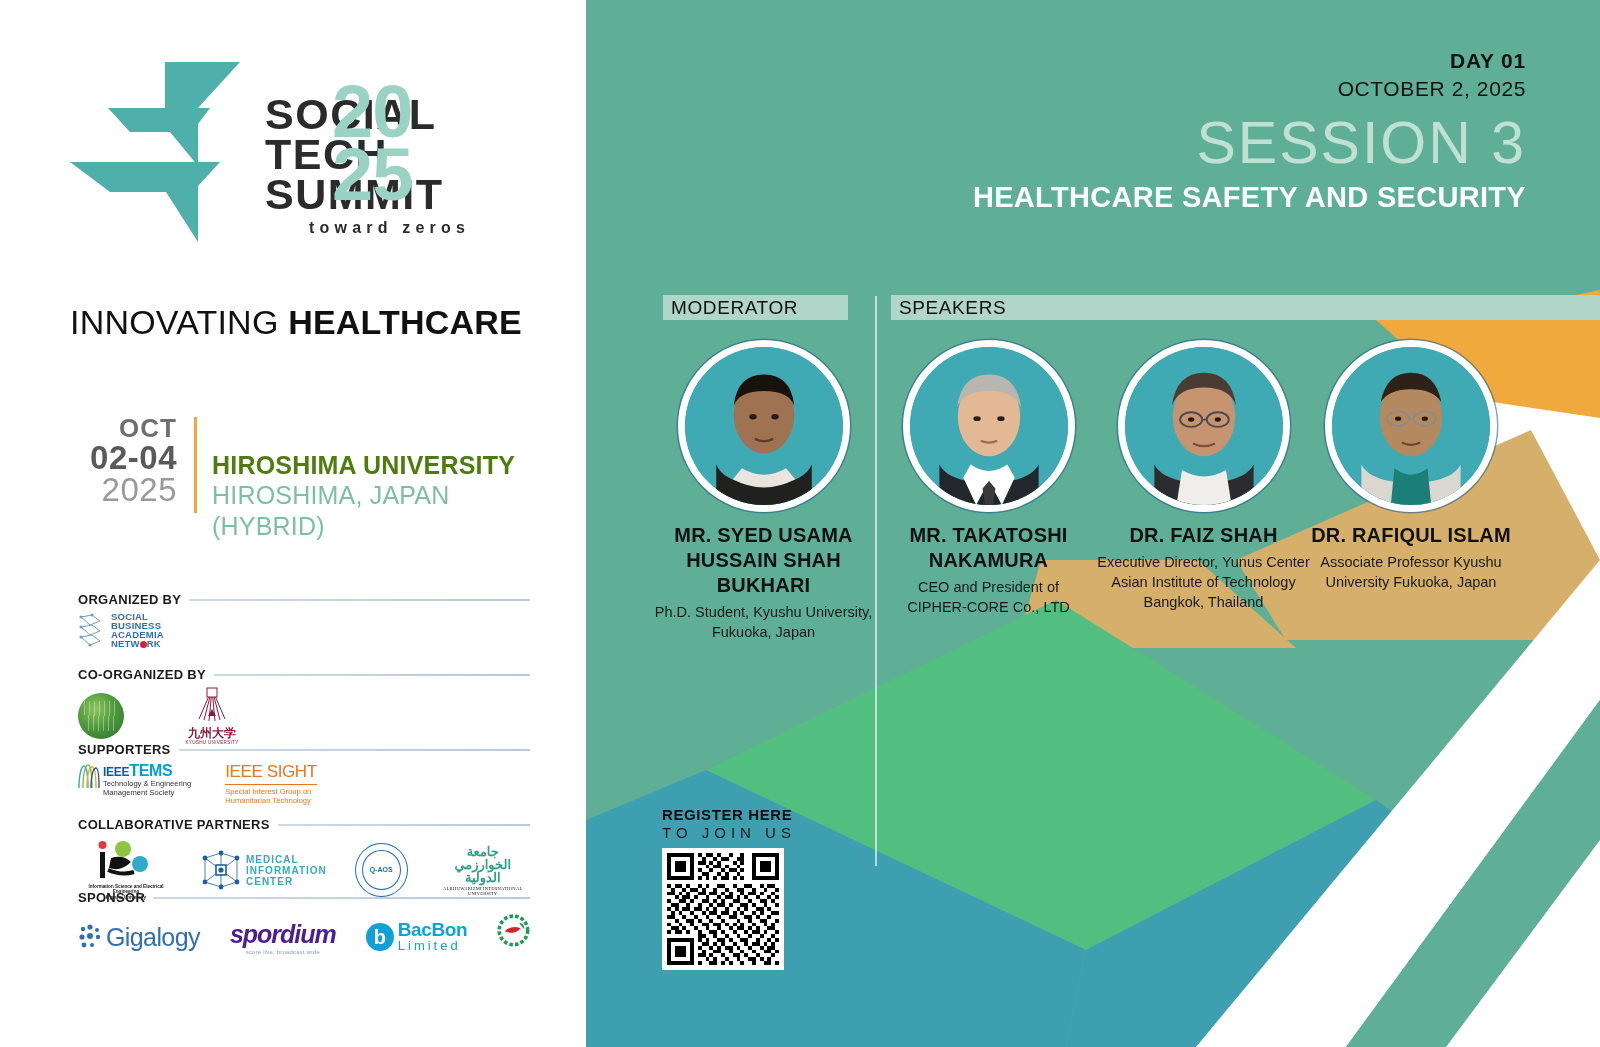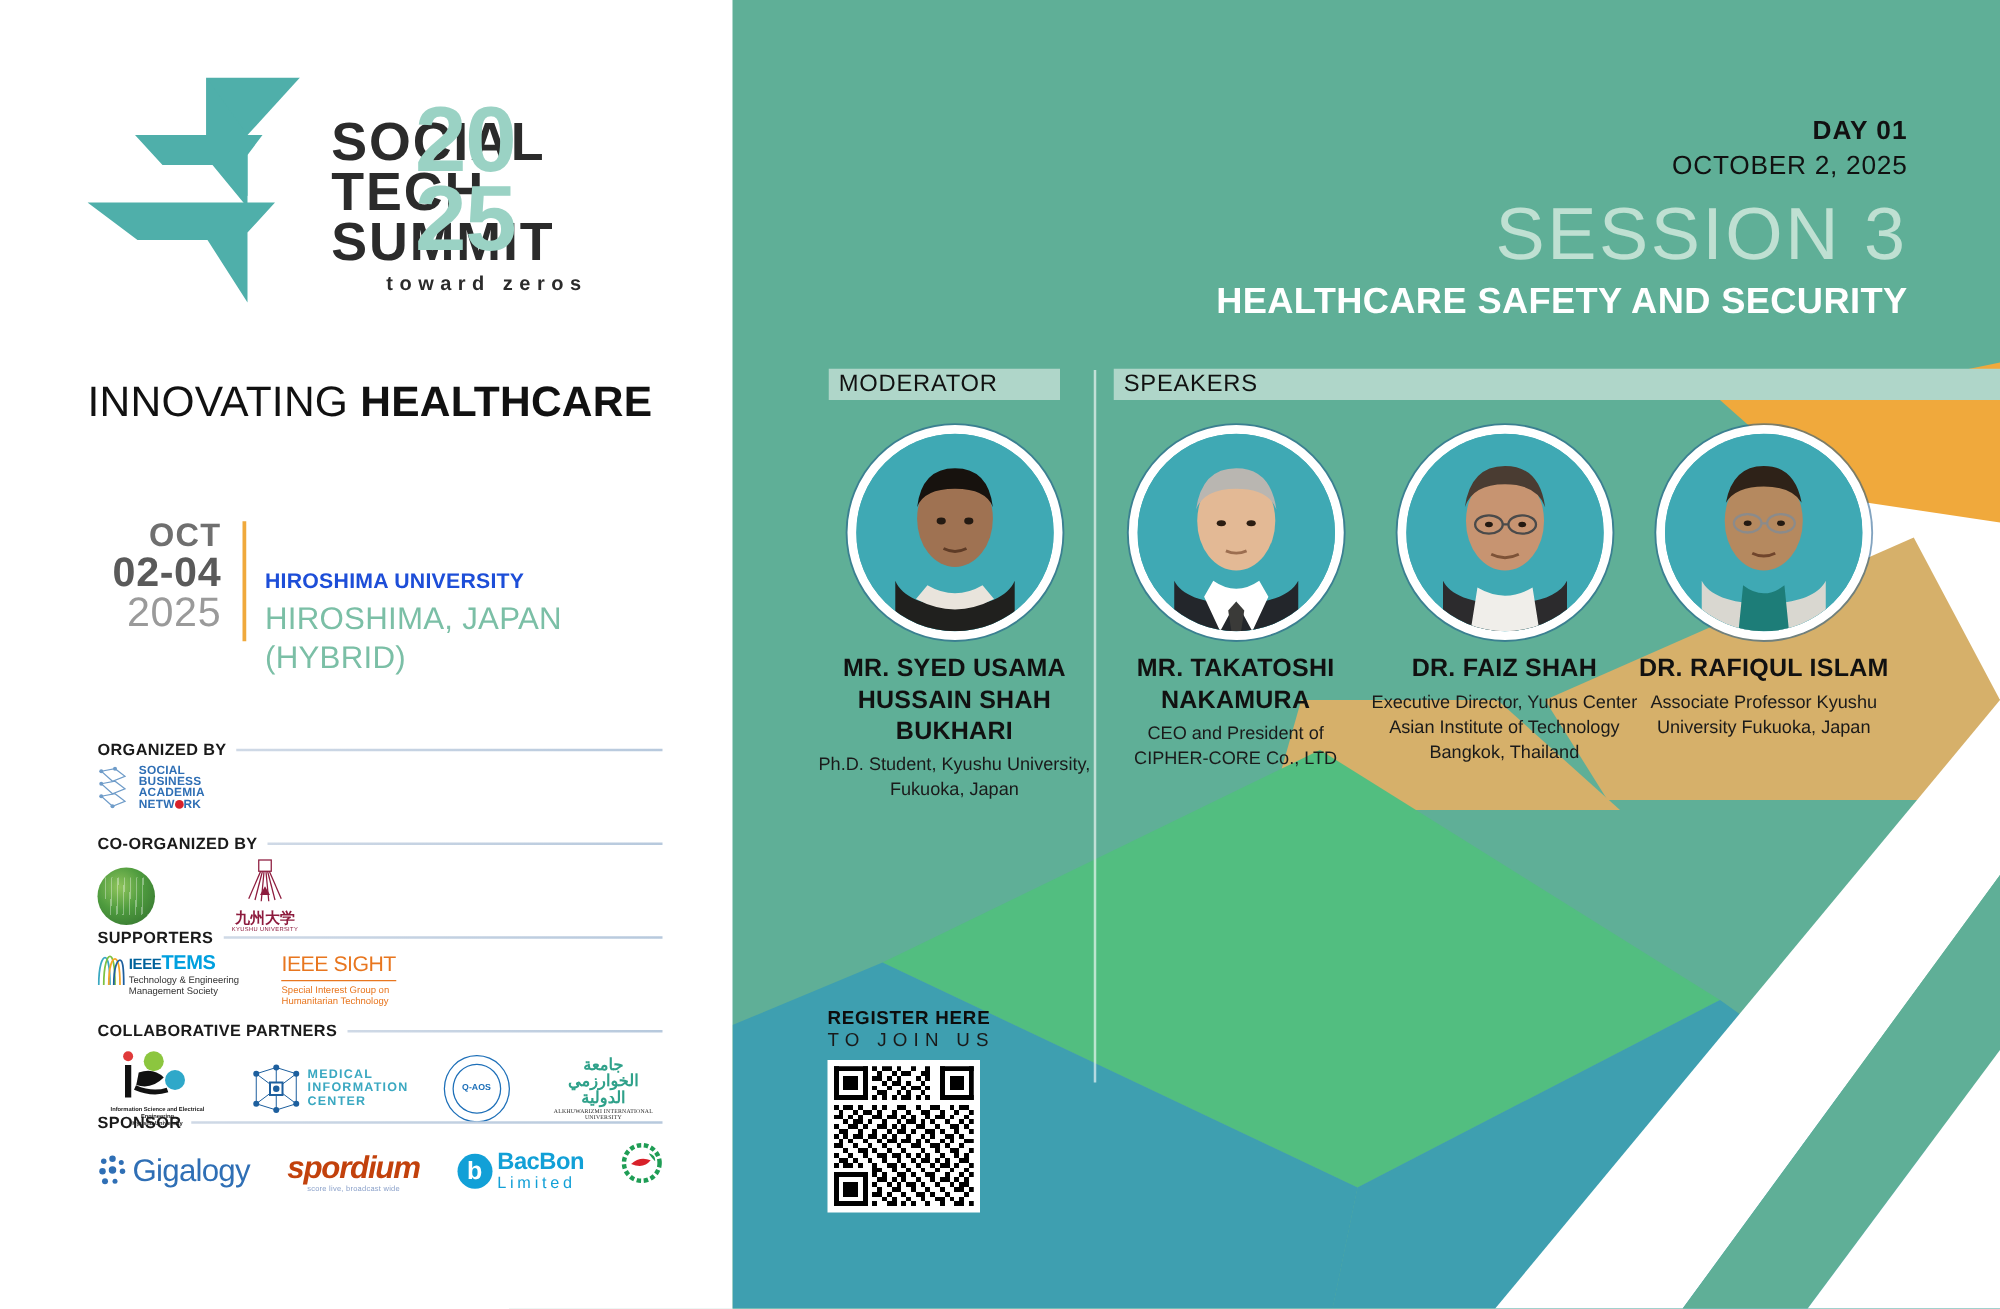--- a/index.html
+++ b/index.html
@@ -39,21 +39,21 @@
   .tagline .thin{font-weight:400;}
 
   
   .datebox{position:absolute;left:72px;top:415px;width:480px;height:100px;}
   .dates{position:absolute;left:0;top:0;width:105px;text-align:right;}
   .d1{font-size:26px;font-weight:bold;color:#6f6f6f;line-height:26px;letter-spacing:1px;}
   .d2{font-size:33px;font-weight:bold;color:#5a5a5a;line-height:34px;letter-spacing:0.5px;}
   .d3{font-size:33px;font-weight:400;color:#9a9a9a;line-height:30px;letter-spacing:0.5px;}
   .dsep{position:absolute;left:122px;top:2px;width:3px;height:96px;background:#f0a93c;}
   .venue{position:absolute;left:140px;top:35px;}
-  .v1{font-size:17px;font-weight:bold;color:#1d4ed8;line-height:30px;letter-spacing:0.2px;}
+  .v1{font-size:25px;font-weight:bold;color:#4d7c0f;line-height:30px;letter-spacing:0.2px;}
   .v2{font-size:25px;font-weight:400;color:#7bbfa6;line-height:31px;letter-spacing:0.2px;}
 
   
   .psec{position:absolute;left:78px;width:452px;}
   .psec-head{display:flex;align-items:center;gap:8px;}
   .psec-title{font-size:13px;font-weight:bold;color:#1a1a1a;letter-spacing:0.3px;white-space:nowrap;}
   .psec-rule{flex:1;height:2px;background:linear-gradient(to right,#cfd9e6,#b7c9dd);}
   .logo-row{display:flex;align-items:flex-start;gap:10px;margin-top:5px;}
 
   
@@ -101,35 +101,35 @@
   .qaos-txt{position:absolute;left:0;right:0;top:25px;text-align:center;font-size:7px;color:#1d6fb8;font-weight:bold;}
 
   .alu{width:110px;text-align:center;font-family:Liberation Serif, serif;}
   .alu-ar{font-size:13px;font-weight:bold;color:#2fa18a;line-height:13px;letter-spacing:1px;}
   .alu-sub{font-size:4.6px;color:#222;letter-spacing:0.2px;margin-top:2px;}
 
   .giga{display:flex;align-items:center;gap:2px;}
   .giga-dots{width:26px;height:26px;position:relative;}
   .giga-t{font-size:25px;color:#2f6fb5;letter-spacing:-0.6px;}
   .spordium{text-align:center;}
-  .spd-t{font-size:25px;font-weight:bold;font-style:italic;color:#c2410c;letter-spacing:-1px;}
+  .spd-t{font-size:25px;font-weight:bold;font-style:italic;color:#4c1d95;letter-spacing:-1px;}
   .spd-s{font-size:6px;color:#8aa0c9;letter-spacing:0.2px;}
   .bacbon{display:flex;align-items:center;gap:4px;}
   .bb-circ{width:28px;height:28px;border-radius:50%;background:#12a0d7;color:#fff;
     font-size:20px;font-weight:bold;display:flex;align-items:center;justify-content:center;}
   .bb-t1{font-size:19px;font-weight:bold;color:#12a0d7;line-height:18px;letter-spacing:-0.4px;}
   .bb-t2{font-size:13px;color:#12a0d7;letter-spacing:3px;line-height:14px;}
   .gear{width:46px;height:46px;position:relative;}
 
   
   .right{position:absolute;left:586px;top:0;width:1014px;height:1047px;
     background:#5FAF97;overflow:hidden;}
   .bgshapes{position:absolute;inset:0;}
 
-  .hdr{position:absolute;right:74px;top:48px;text-align:right;margin-top:44px;}
+  .hdr{position:absolute;right:74px;top:48px;text-align:right;}
   .hdr .day{font-size:21px;font-weight:bold;color:#111;letter-spacing:0.8px;line-height:26px;}
   .hdr .dt{font-size:21px;font-weight:400;color:#111;letter-spacing:0.6px;line-height:30px;}
   .hdr .sess{font-size:59px;font-weight:400;color:#BFE0D2;letter-spacing:2px;line-height:66px;margin-top:6px;}
   .hdr .topic{font-size:29px;font-weight:bold;color:#ffffff;letter-spacing:0.3px;line-height:38px;margin-top:2px;}
 
   .labelbar{position:absolute;height:25px;background:#AFD6C9;display:flex;align-items:center;}
   .labelbar span{font-size:19px;color:#111;letter-spacing:0.6px;padding-left:8px;}
 
   .vdiv{position:absolute;left:289px;top:296px;width:1.6px;height:570px;background:rgba(255,255,255,.62);}
 

